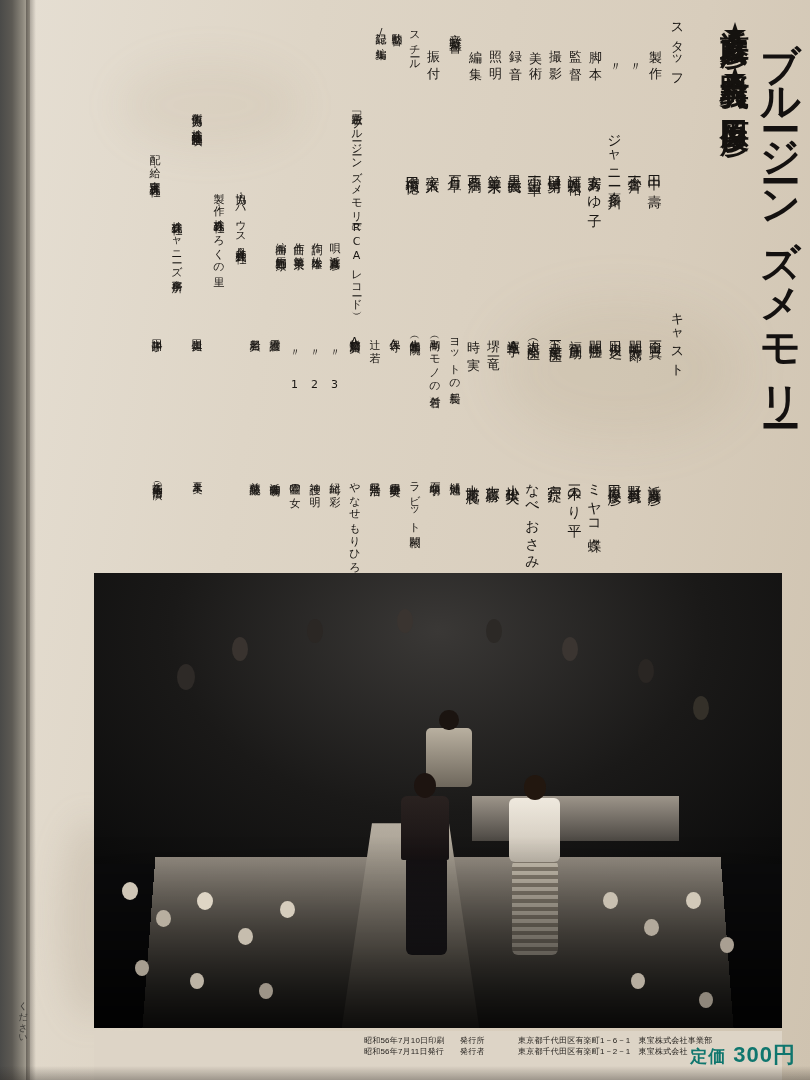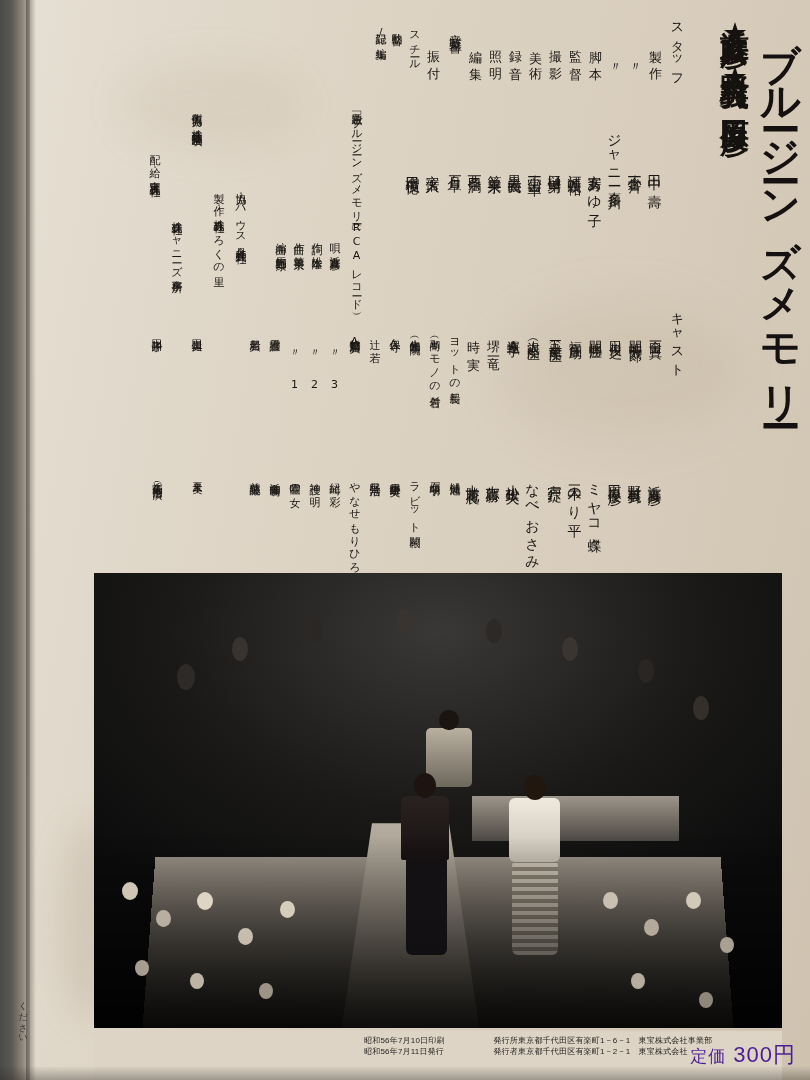--- a/index.html
+++ b/index.html
@@ -186,28 +186,28 @@
   .imprint {
     position: absolute;
     left: 364px;
     top: 1035px;
     font-size: 8px;
     color: #221f1c;
     line-height: 11px;
     letter-spacing: .2px;
   }
   .imprint .row { white-space: nowrap; }
-  .imprint .k { display:inline-block; width: 58px; text-align: right; }
+  .imprint .k { display:inline-block; width: 58px; }
   .price {
     position: absolute;
     right: 14px;
     top: 1040px;
     font-size: 22px;
-    font-weight: normal;
-    color: #4c1d95;
+    font-weight: bold;
+    color: #0f766e;
     letter-spacing: 1px;
   }
   .price .yen { font-size: 17px; }
   .bottom-shadow {
     position:absolute; left:0; bottom:0; width:100%; height: 14px;
     background: linear-gradient(0deg, rgba(40,36,32,.35), rgba(40,36,32,0));
     pointer-events:none;
   }
 </style>
 </head>

